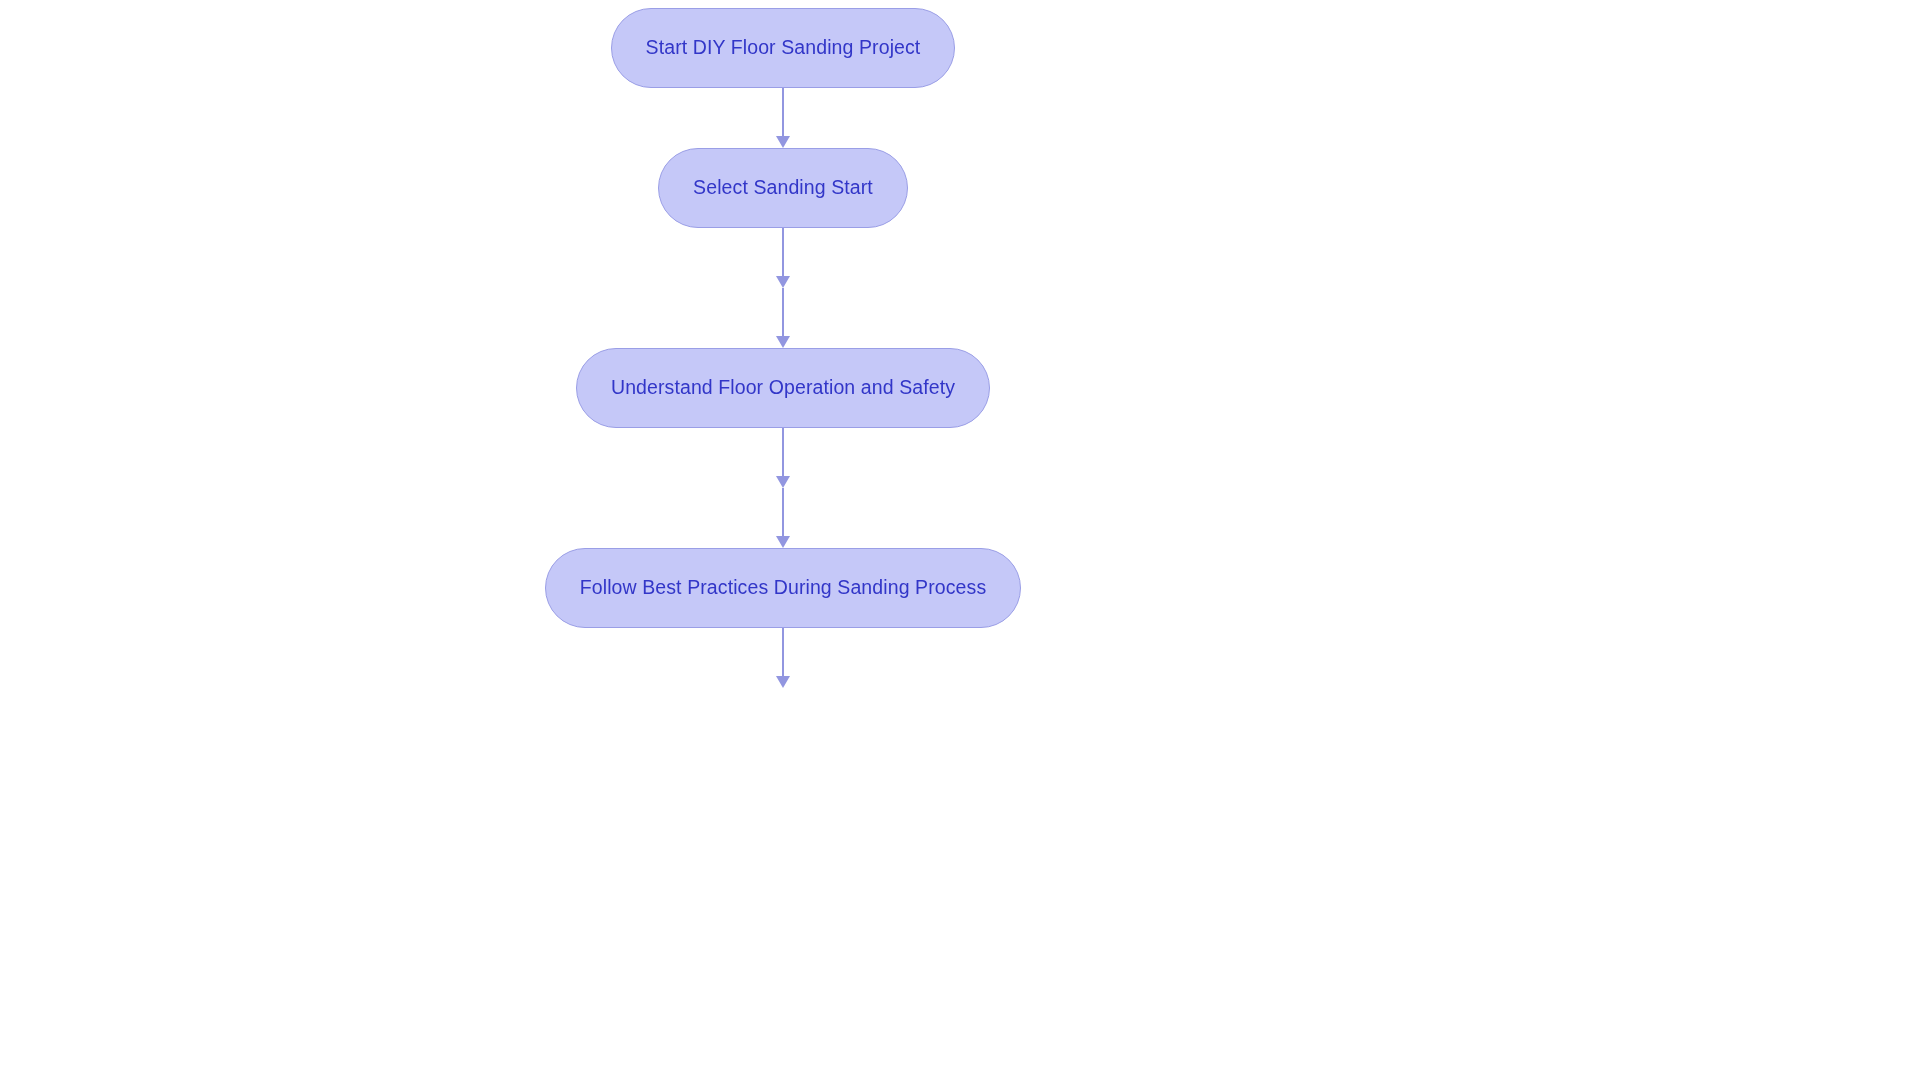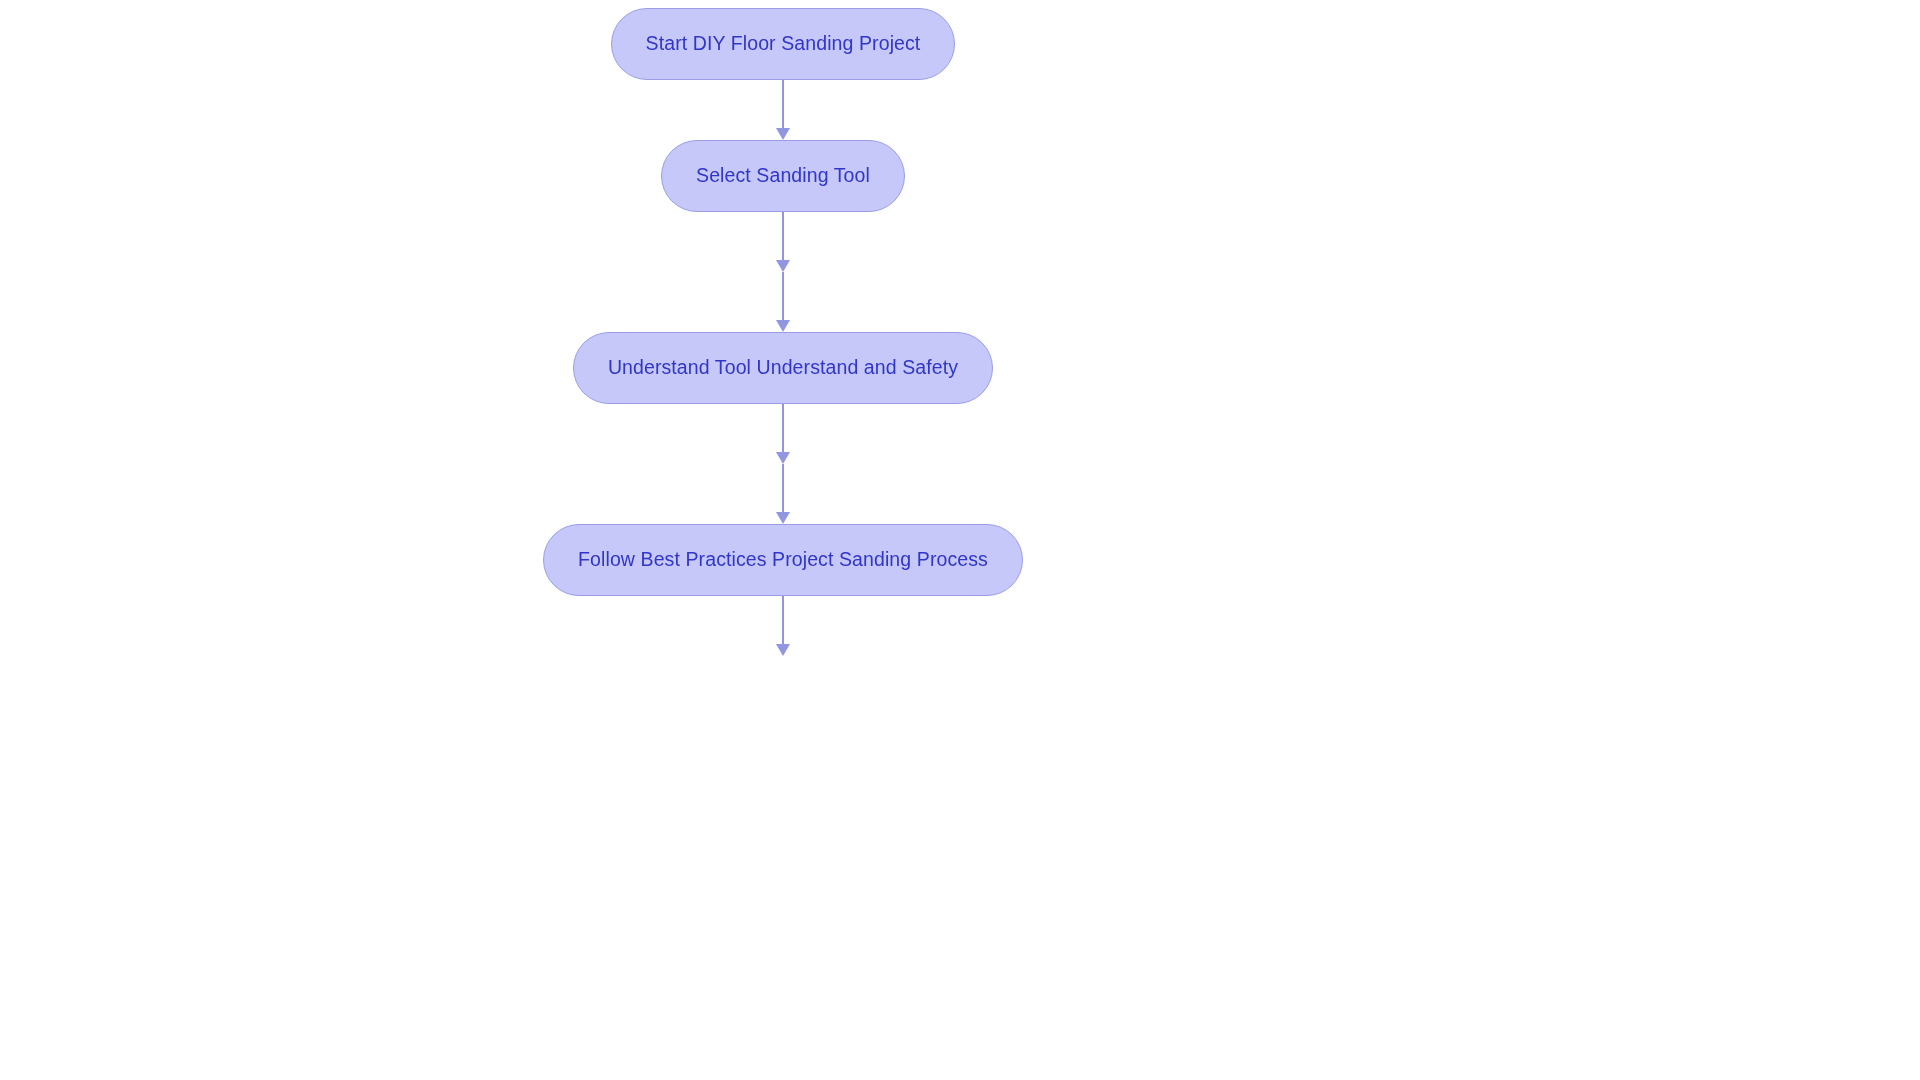--- a/index.html
+++ b/index.html
@@ -35,21 +35,21 @@
     padding-top: 8px;
     box-sizing: border-box;
   }
 
   
   .node {
     display: flex;
     align-items: center;
     justify-content: center;
     box-sizing: border-box;
-    height: 72px;
+    height: 80px;
     padding: 0 34px;
     border-radius: 999px;
     background: #c5c8f8;
     border: 1px solid #9a9ee6;
     color: #3236c8;
     font-size: 19.5px;
     font-weight: 400;
     letter-spacing: 0.1px;
     white-space: nowrap;
     line-height: 1;
@@ -97,51 +97,51 @@
     <div class="node">
       <span class="node-label">Start DIY Floor Sanding Project</span>
     </div>
 
     <div class="connector">
       <div class="conn-line"></div>
       <div class="conn-arrow"></div>
     </div>
 
     <div class="node">
-      <span class="node-label">Select Sanding Tool</span>
+      <span class="node-label">Select Sanding Start</span>
     </div>
 
     <div class="connector">
       <div class="conn-line"></div>
       <div class="conn-arrow"></div>
     </div>
 
 
     <div class="connector">
       <div class="conn-line"></div>
       <div class="conn-arrow"></div>
     </div>
 
     <div class="node">
-      <span class="node-label">Understand Tool Understand and Safety</span>
+      <span class="node-label">Understand Floor Operation and Safety</span>
     </div>
 
     <div class="connector">
       <div class="conn-line"></div>
       <div class="conn-arrow"></div>
     </div>
 
 
     <div class="connector">
       <div class="conn-line"></div>
       <div class="conn-arrow"></div>
     </div>
 
     <div class="node">
-      <span class="node-label">Follow Best Practices Project Sanding Process</span>
+      <span class="node-label">Follow Best Practices During Sanding Process</span>
     </div>
 
     <div class="connector">
       <div class="conn-line"></div>
       <div class="conn-arrow"></div>
     </div>
 
 
   </div>
 </div>

